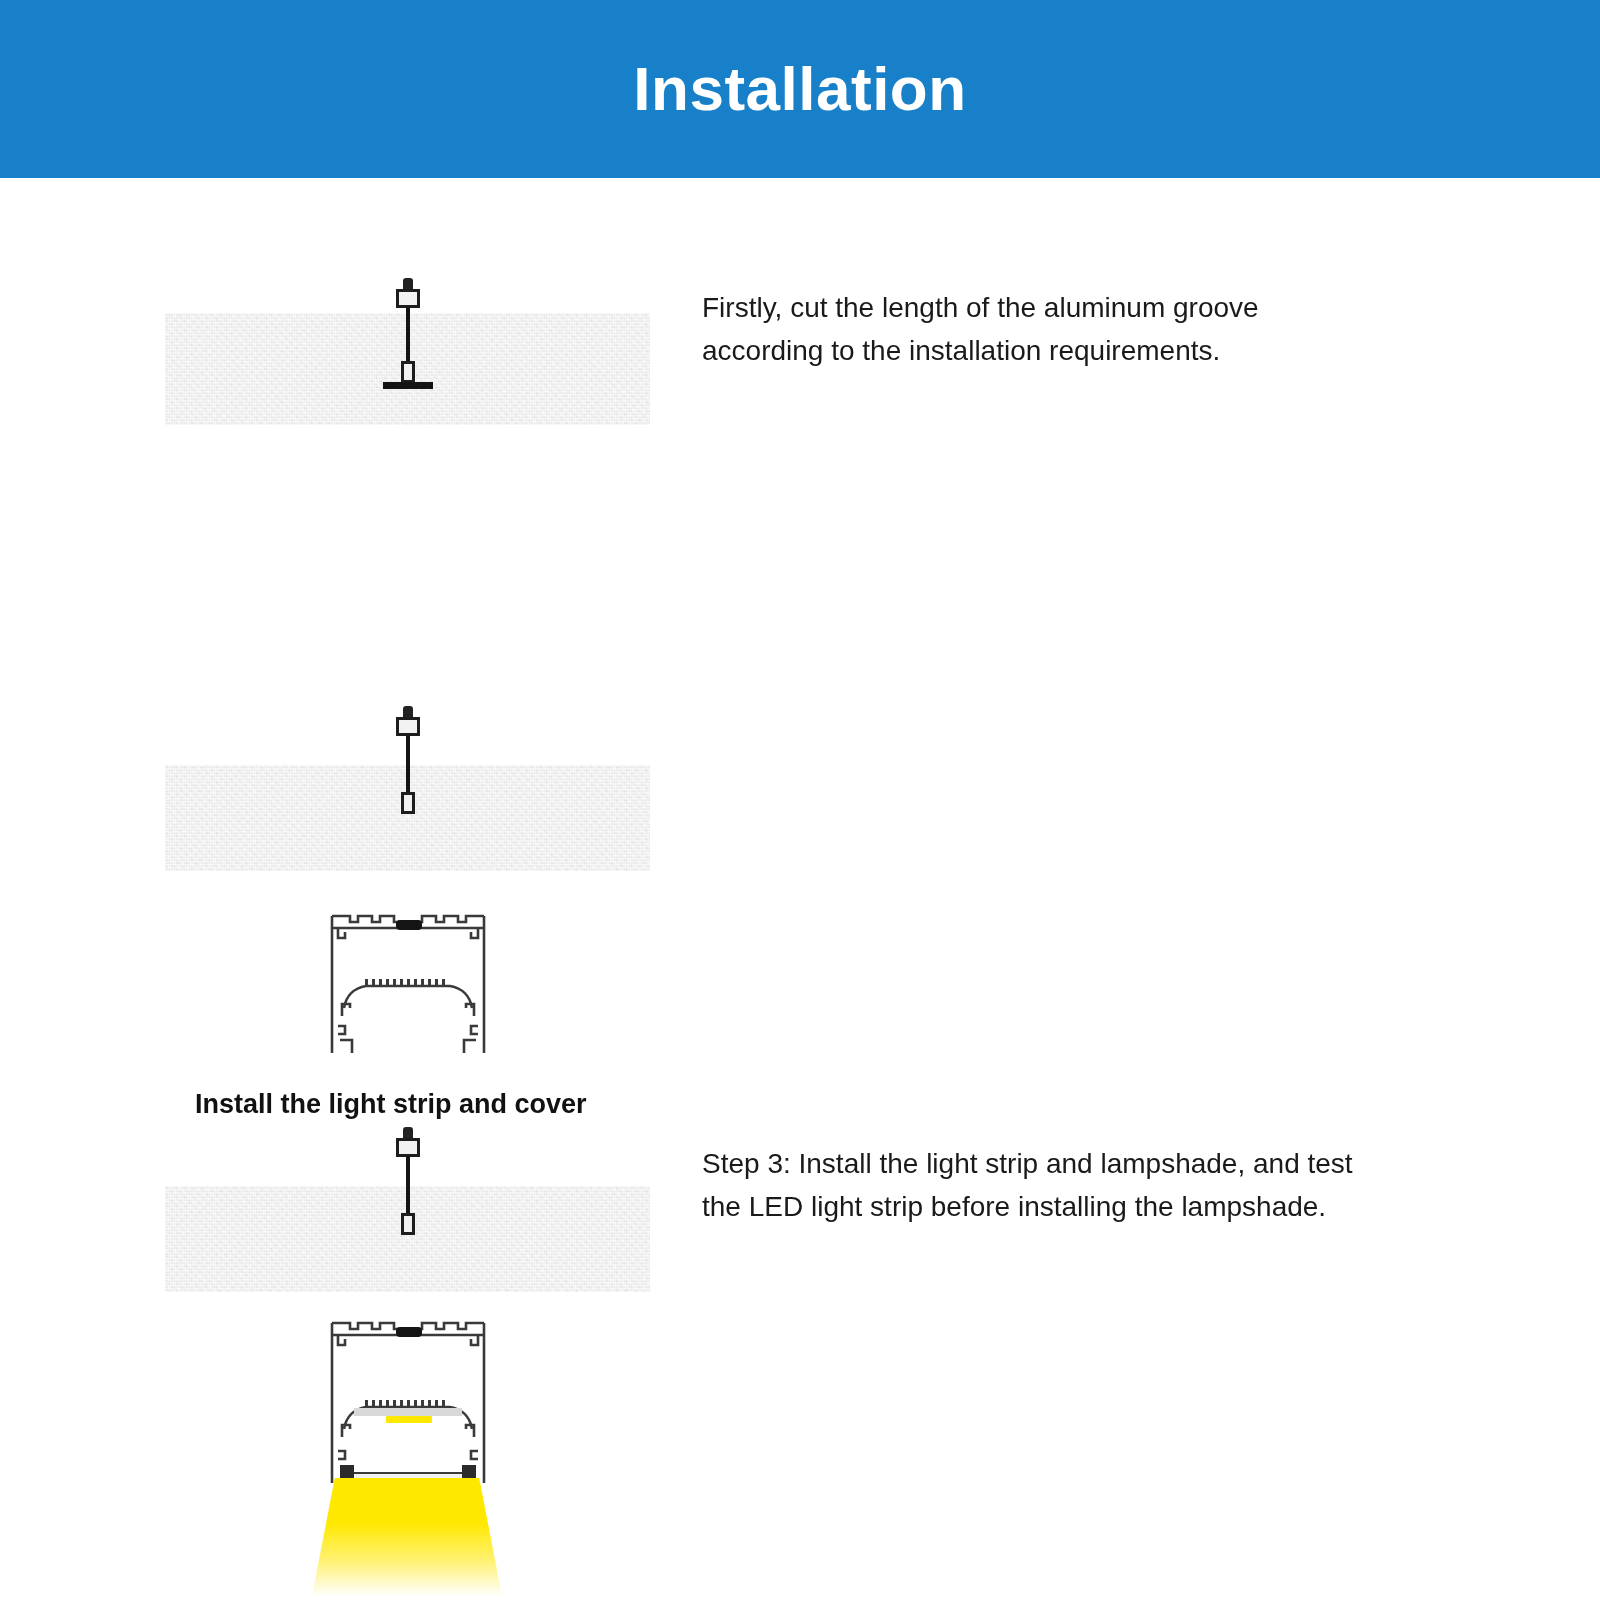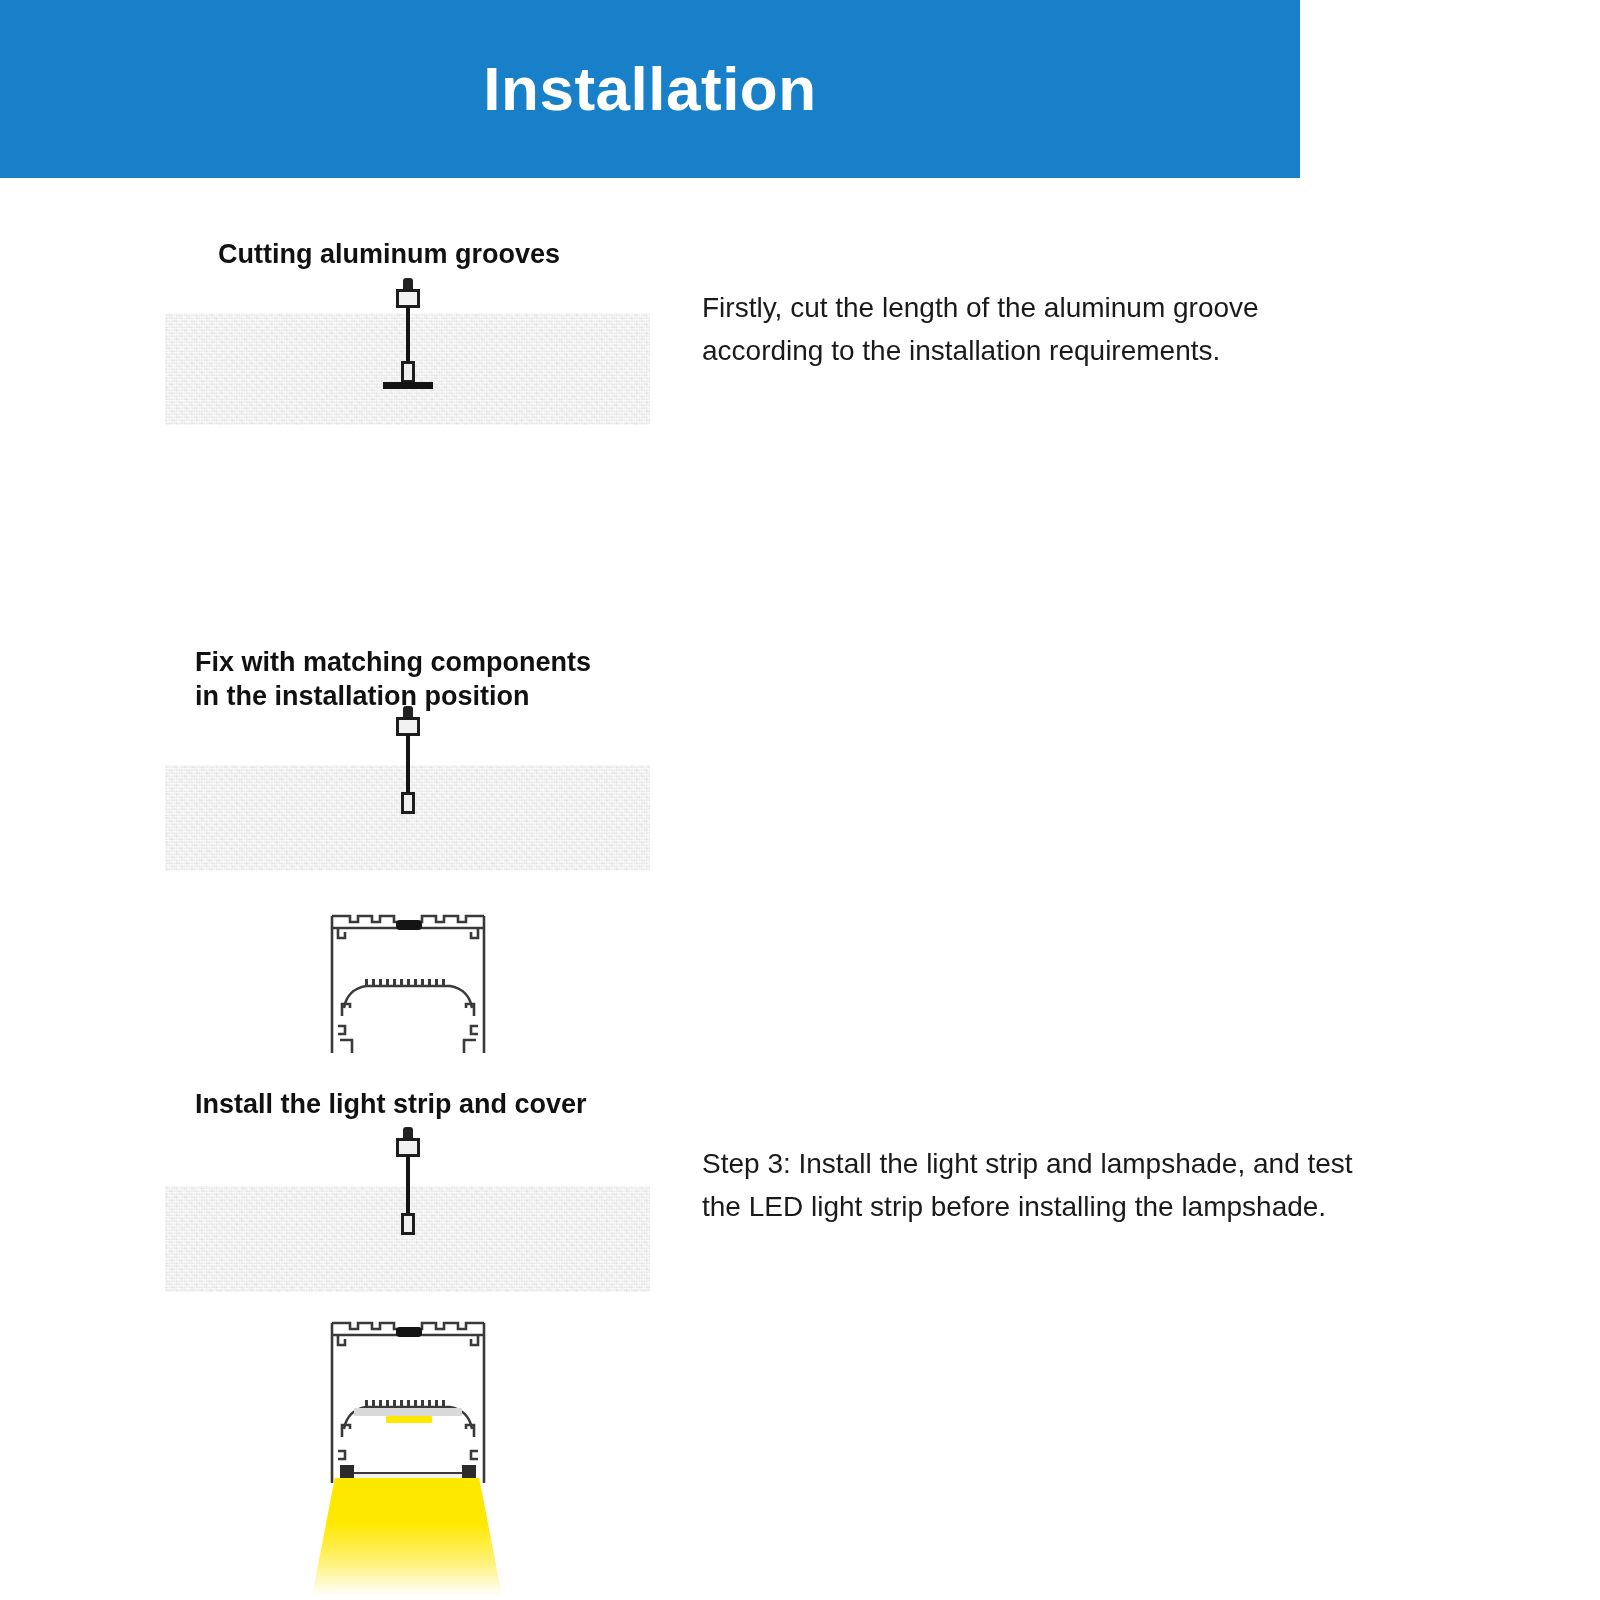--- a/index.html
+++ b/index.html
@@ -13,21 +13,21 @@
     position: relative;
     font-family: "Liberation Sans", sans-serif;
     color: #1a1a1a;
     overflow: hidden;
   }
 
   
   .banner {
     position: absolute;
     left: 0; top: 0;
-    width: 1300px;
+    width: 1600px;
     height: 178px;
     background: #1880c8;
     display: flex;
     align-items: center;
     justify-content: center;
   }
   .banner-title {
     color: #ffffff;
     font-size: 62px;
     font-weight: bold;
@@ -136,39 +136,36 @@
 </style>
 </head>
 <body>
 
 <div class="banner">
   <div class="banner-title">Installation</div>
 </div>
 
 <div class="section" id="section-1">
 
-  <div class="heading" id="heading-1">Cutting aluminum grooves</div>
 
   <div class="body-text" id="body-1">Firstly, cut the length of the aluminum groove according to the installation requirements.</div>
 
   <div class="ceiling" id="ceiling-1"></div>
 
   <div class="hanger" id="hanger-1">
     <div class="anchor-nub"></div>
     <div class="anchor-box"></div>
     <div class="rod"></div>
     <div class="end-sleeve"></div>
     <div class="base-plate"></div>
   </div>
 </div>
 
 <div class="section" id="section-2">
 
-  <div class="heading" id="heading-2">Fix with matching components
-in the installation position</div>
 
 
   <div class="ceiling" id="ceiling-2"></div>
 
   <div class="hanger hanger-attached" id="hanger-2">
     <div class="anchor-nub"></div>
     <div class="anchor-box"></div>
     <div class="rod"></div>
     <div class="end-sleeve"></div>
   </div>

